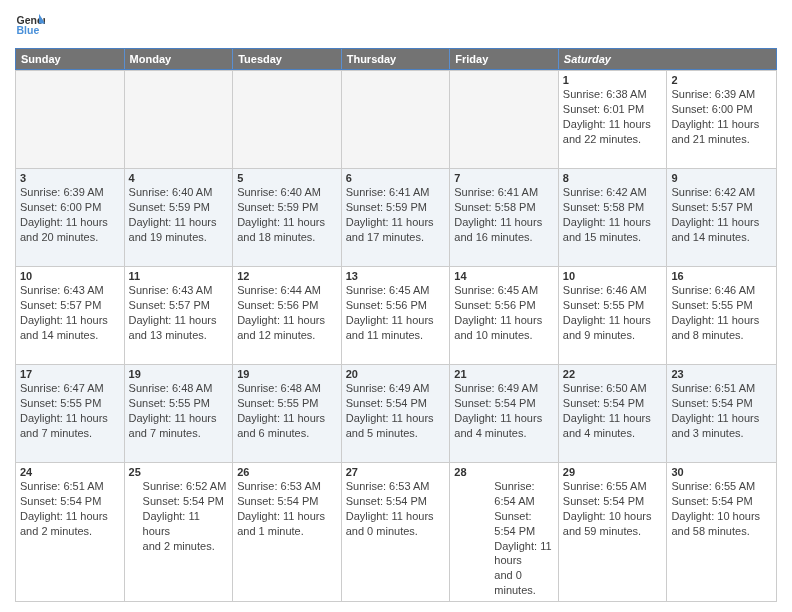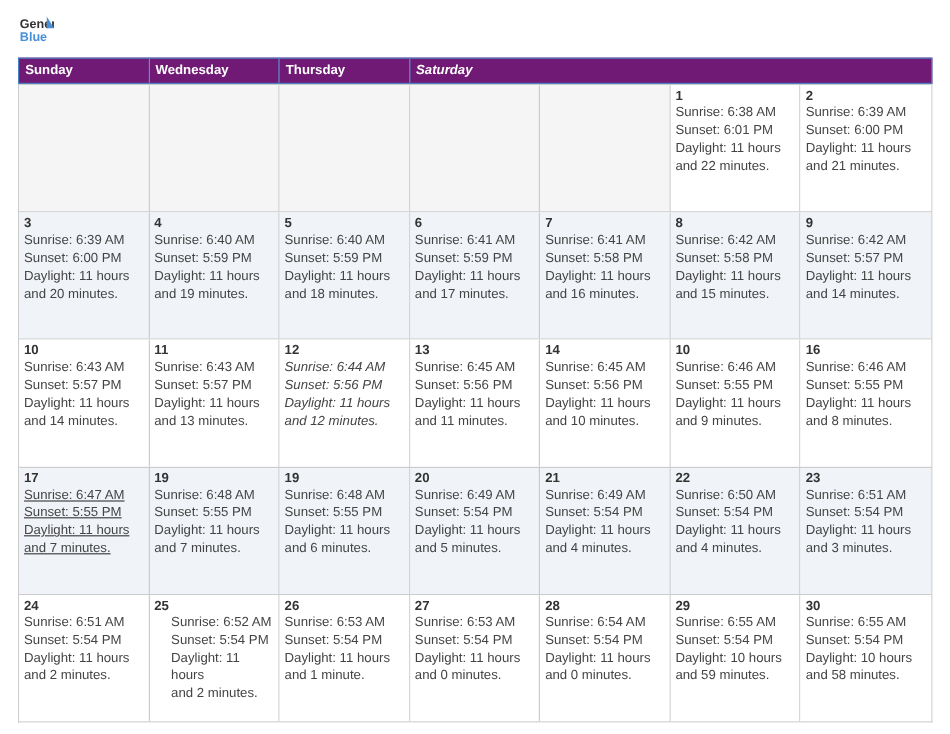--- a/index.html
+++ b/index.html
@@ -45,21 +45,21 @@
       color: #555;
     }
     .calendar {
       flex: 1;
       display: flex;
       flex-direction: column;
     }
     .cal-header {
       display: grid;
       grid-template-columns: repeat(7, 1fr);
-      background: #701a75;
+      background: #737373;
       border: 1px solid #4a7fc1;
     }
     .cal-header-cell {
       color: #fff;
       font-size: 11px;
       font-weight: bold;
       padding: 4px 5px;
       text-align: left;
       border-right: 1px solid #5a8fd1;
     }
@@ -115,22 +115,24 @@
     </div>
     <div class="title-area">
       <div class="month-title"></div>
       <div class="location"></div>
     </div>
   </div>
 
   <div class="calendar">
     <div class="cal-header">
     <div class="cal-header-cell">Sunday</div>
-        <div class="cal-header-cell">Wednesday</div>
+        <div class="cal-header-cell">Monday</div>
+        <div class="cal-header-cell">Tuesday</div>
         <div class="cal-header-cell">Thursday</div>
+        <div class="cal-header-cell">Friday</div>
         <div class="cal-header-cell">Saturday</div>
       </div>
     <div class="cal-body">
     <div class="cal-row">
           <div class="cal-cell empty"></div>
           <div class="cal-cell empty"></div>
           <div class="cal-cell empty"></div>
           <div class="cal-cell empty"></div>
           <div class="cal-cell empty"></div>
           <div class="cal-cell">
@@ -209,21 +211,21 @@
           </div>
           <div class="cal-cell">
             <span class="day-num">11</span>
             <div class="cell-text" style="white-space: pre-line;">Sunrise: 6:43 AM
 Sunset: 5:57 PM
 Daylight: 11 hours
 and 13 minutes.</div>
           </div>
           <div class="cal-cell">
             <span class="day-num">12</span>
-            <div class="cell-text" style="white-space: pre-line; font-style: italic;">Sunrise: 6:44 AM
+            <div class="cell-text" style="white-space: pre-line;">Sunrise: 6:44 AM
 Sunset: 5:56 PM
 Daylight: 11 hours
 and 12 minutes.</div>
           </div>
           <div class="cal-cell">
             <span class="day-num">13</span>
             <div class="cell-text" style="white-space: pre-line;">Sunrise: 6:45 AM
 Sunset: 5:56 PM
 Daylight: 11 hours
 and 11 minutes.</div>
@@ -246,21 +248,21 @@
             <span class="day-num">16</span>
             <div class="cell-text" style="white-space: pre-line;">Sunrise: 6:46 AM
 Sunset: 5:55 PM
 Daylight: 11 hours
 and 8 minutes.</div>
           </div>
         </div>
         <div class="cal-row">
           <div class="cal-cell alt">
             <span class="day-num">17</span>
-            <div class="cell-text" style="white-space: pre-line; text-decoration: underline;">Sunrise: 6:47 AM
+            <div class="cell-text" style="white-space: pre-line;">Sunrise: 6:47 AM
 Sunset: 5:55 PM
 Daylight: 11 hours
 and 7 minutes.</div>
           </div>
           <div class="cal-cell alt">
             <span class="day-num">19</span>
             <div class="cell-text" style="white-space: pre-line;">Sunrise: 6:48 AM
 Sunset: 5:55 PM
 Daylight: 11 hours
 and 7 minutes.</div>
@@ -325,21 +327,21 @@
           </div>
           <div class="cal-cell">
             <span class="day-num">27</span>
             <div class="cell-text" style="white-space: pre-line;">Sunrise: 6:53 AM
 Sunset: 5:54 PM
 Daylight: 11 hours
 and 0 minutes.</div>
           </div>
           <div class="cal-cell">
             <span class="day-num">28</span>
-            <div class="cell-text" style="white-space: pre-line;">Sunrise: 6:54 AM
+            <div class="cell-text" style="white-space: pre-line; margin-left: 40px;">Sunrise: 6:54 AM
 Sunset: 5:54 PM
 Daylight: 11 hours
 and 0 minutes.</div>
           </div>
           <div class="cal-cell">
             <span class="day-num">29</span>
             <div class="cell-text" style="white-space: pre-line;">Sunrise: 6:55 AM
 Sunset: 5:54 PM
 Daylight: 10 hours
 and 59 minutes.</div>

